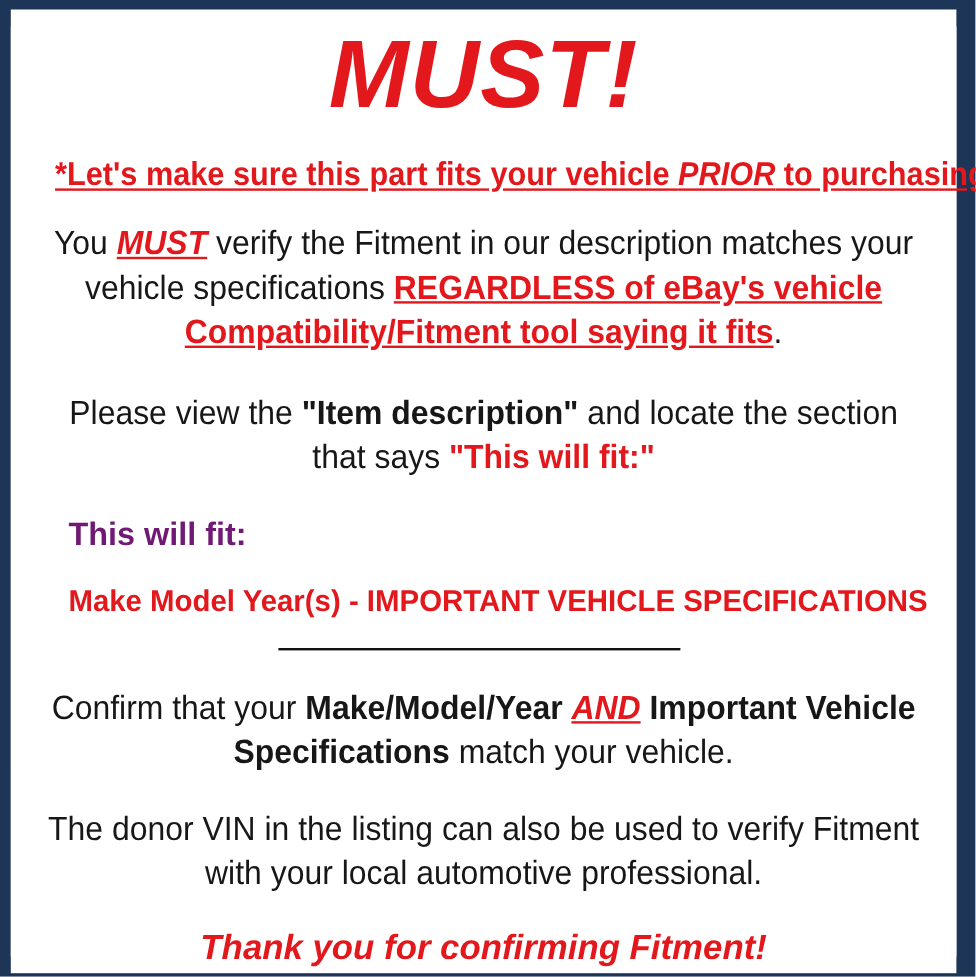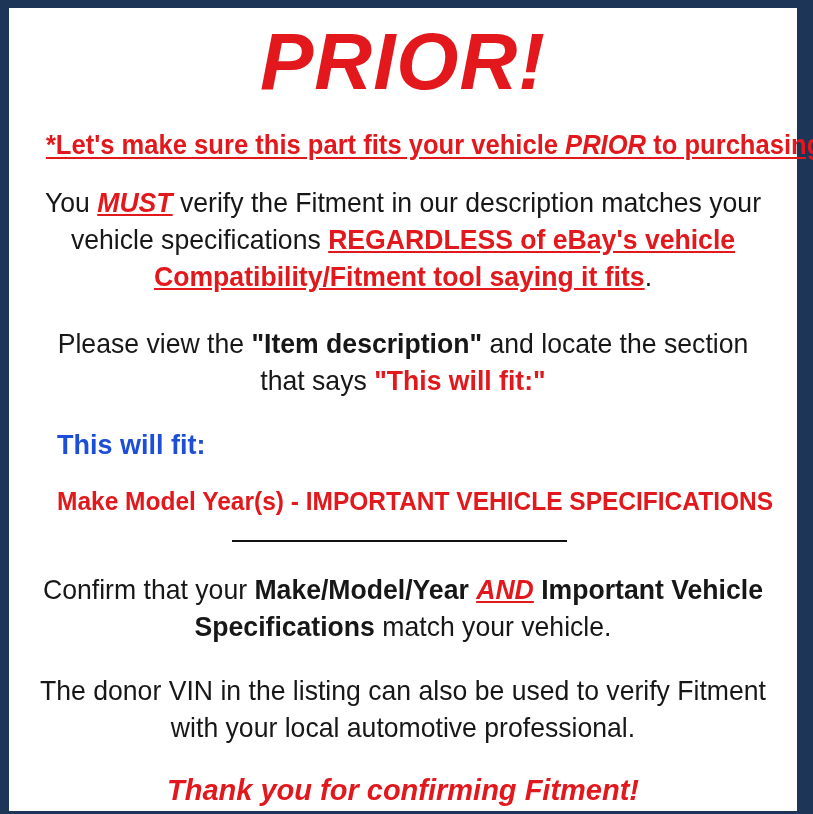--- a/index.html
+++ b/index.html
@@ -102,21 +102,21 @@
     color: #171717;
     font-size: 26px;
     font-style: italic;
     text-decoration: underline;
     text-underline-offset: 3px;
     line-height: 1.15;
     display: inline-block;
     margin-left: 6px;
   }
   #example-fitline {
-    color: #1d4ed8;
+    color: #701a75;
     font-weight: bold;
     font-size: 27px;
     line-height: 1.15;
     margin-top: 3px;
   }
   #example-spec {
     color: #e2181c;
     font-weight: bold;
     font-size: 25px;
     line-height: 1.15;
@@ -148,21 +148,21 @@
     line-height: 1.2;
     margin-top: 26px;
   }
 </style>
 </head>
 <body>
 
 <div id="notice-frame">
   <div id="notice-body">
 
-    <h1 id="stop-title">PRIOR!</h1>
+    <h1 id="stop-title">MUST!</h1>
 
     <p id="subtitle" class="narrow">
       <span class="ul-span">
         <span>*Let's make sure this part fits your vehicle </span><span class="i">PRIOR</span><span> to purchasing*</span>
       </span>
     </p>
 
     <p id="para-must" class="para narrow">
       <span class="black">You </span><span class="red biu">MUST</span><span class="black"> verify the Fitment in our description matches your vehicle specifications </span><span class="red bu">REGARDLESS of eBay's vehicle Compatibility/Fitment tool saying it fits</span><span class="black">.</span>
     </p>

